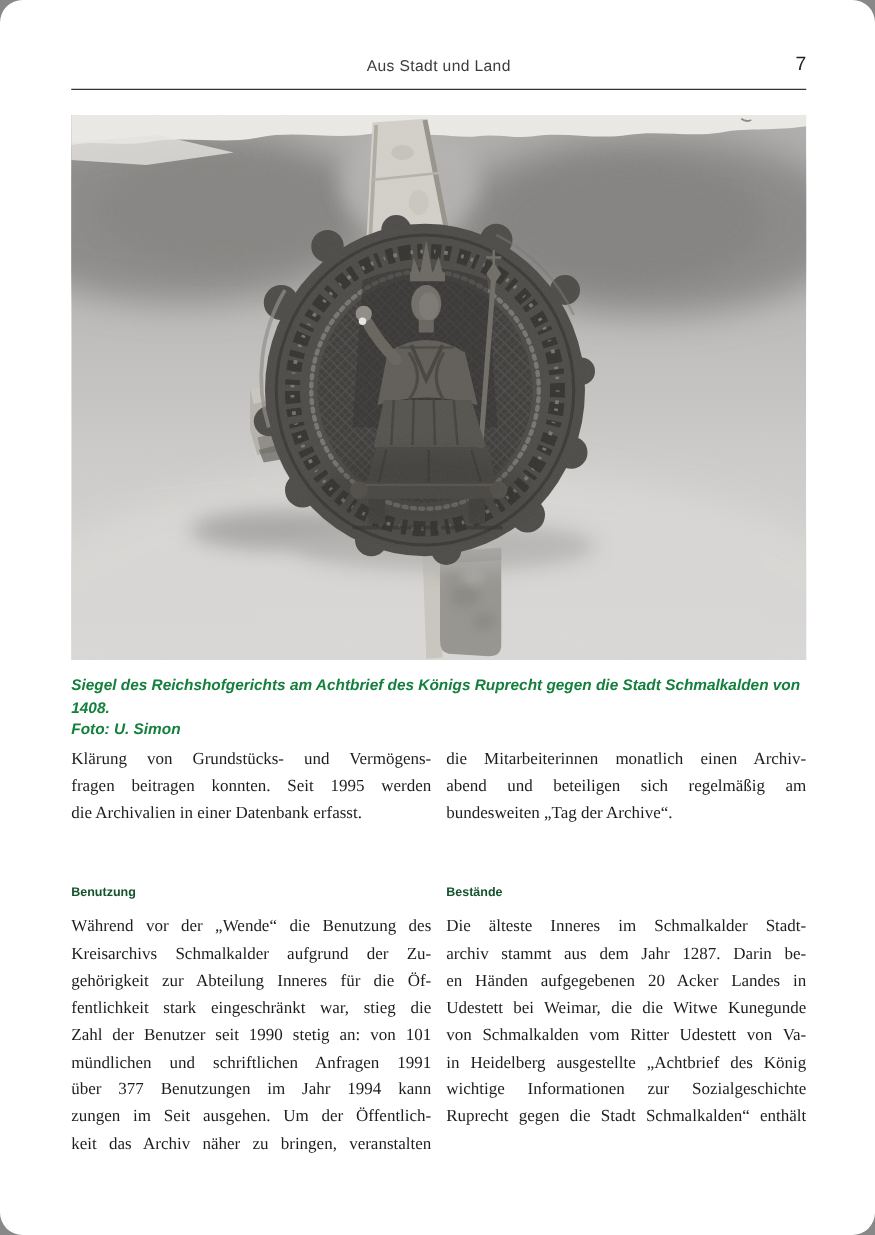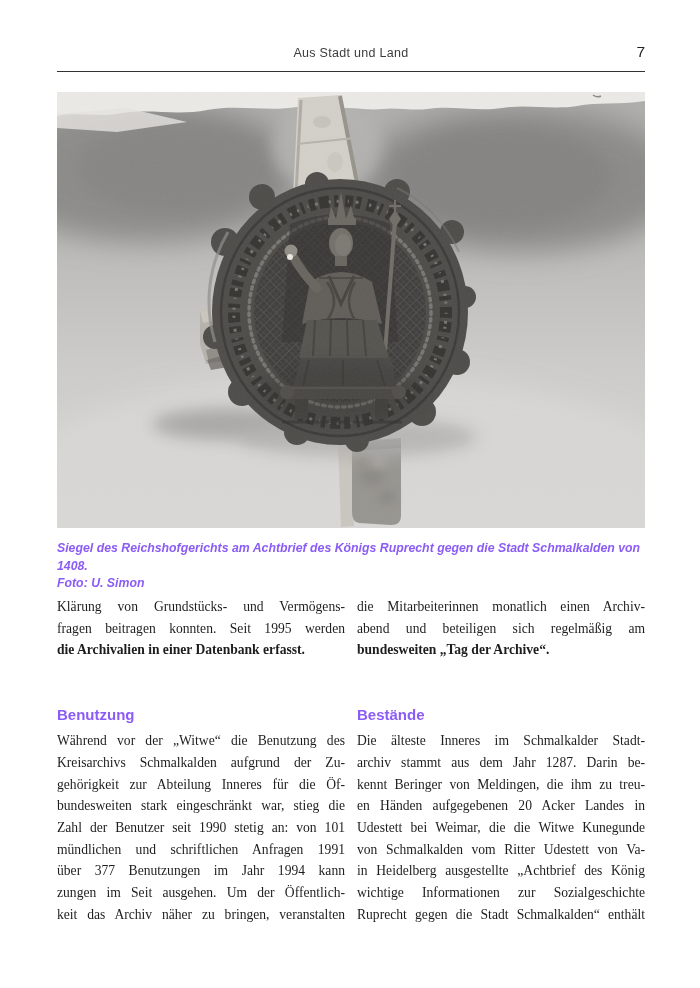--- a/index.html
+++ b/index.html
@@ -1,19 +1,19 @@
 <!DOCTYPE html>
 <html><head>
 <meta charset="utf-8">
 <style>
   html,body{margin:0;padding:0;background:#888;}
   .page{
     position:relative;width:700px;height:988px;background:#ffffff;
     margin:0 auto;overflow:hidden;
-    font-family:"Liberation Serif","DejaVu Serif",serif;color:#1d1d1d;
+    font-family:"Liberation Serif","DejaVu Serif",serif;color:#1d1d1d;border-radius:18px;
   }
   
   .header-row{position:absolute;left:57px;top:46px;width:588px;height:20px;}
   .header-title{
     position:absolute;left:0;right:0;text-align:center;
     font-family:"Liberation Sans","DejaVu Sans",sans-serif;
     font-size:12.5px;letter-spacing:.3px;color:#3c3c3c;
   }
   .page-number{
     position:absolute;right:0;top:-3px;
@@ -21,32 +21,32 @@
     font-size:15.5px;color:#222;
   }
   .header-rule{position:absolute;left:57px;top:71px;width:588px;height:0;
     border-top:1.5px solid #333;}
   
   .figure{position:absolute;left:57px;top:92px;width:588px;height:436px;}
   .figure svg{display:block;}
   .caption-block{
     position:absolute;left:57px;top:540px;width:588px;
     font-family:"Liberation Sans","DejaVu Sans",sans-serif;
-    font-style:italic;font-weight:700;font-size:12.3px;line-height:17.5px;color:#8b5cf6;
+    font-style:italic;font-weight:700;font-size:12.3px;line-height:17.5px;color:#15803d;
   }
   .caption-credit{}
   
   .columns{position:absolute;left:57px;top:596px;width:588px;display:flex;gap:12px;}
   .col{width:288px;}
   .para{font-size:13.6px;line-height:21.7px;}
   .line{white-space:nowrap;text-align:justify;text-align-last:justify;}
-  .line-end{text-align-last:left;font-weight:bold;}
+  .line-end{text-align-last:left;}
   .section-heading{
     font-family:"Liberation Sans","DejaVu Sans",sans-serif;
-    font-size:15px;font-weight:700;color:#8b5cf6;
+    font-size:10px;font-weight:700;color:#14532d;
     margin:44px 0 5px 0;line-height:20px;
   }
 </style>
 </head>
 <body>
 
 <div class="page">
 
   <div class="header-row">
     <div class="header-title">Aus Stadt und Land</div>
@@ -200,42 +200,41 @@
 
   <div class="columns">
     <div class="col">
       <div class="para">
           <div class="line">Klärung von Grundstücks- und Vermögens-</div>
           <div class="line">fragen beitragen konnten. Seit 1995 werden</div>
           <div class="line line-end">die Archivalien in einer Datenbank erfasst.</div>
         </div>
       <h2 class="section-heading">Benutzung</h2>
       <div class="para">
-          <div class="line">Während vor der „Witwe“ die Benutzung des</div>
-          <div class="line">Kreisarchivs Schmalkalden aufgrund der Zu-</div>
+          <div class="line">Während vor der „Wende“ die Benutzung des</div>
+          <div class="line">Kreisarchivs Schmalkalder aufgrund der Zu-</div>
           <div class="line">gehörigkeit zur Abteilung Inneres für die Öf-</div>
-          <div class="line">bundesweiten stark eingeschränkt war, stieg die</div>
+          <div class="line">fentlichkeit stark eingeschränkt war, stieg die</div>
           <div class="line">Zahl der Benutzer seit 1990 stetig an: von 101</div>
           <div class="line">mündlichen und schriftlichen Anfragen 1991</div>
           <div class="line">über 377 Benutzungen im Jahr 1994 kann</div>
           <div class="line">zungen im Seit ausgehen. Um der Öffentlich-</div>
           <div class="line">keit das Archiv näher zu bringen, veranstalten</div>
         </div>
     </div>
     <div class="col">
       <div class="para">
           <div class="line">die Mitarbeiterinnen monatlich einen Archiv-</div>
           <div class="line">abend und beteiligen sich regelmäßig am</div>
           <div class="line line-end">bundesweiten „Tag der Archive“.</div>
         </div>
       <h2 class="section-heading">Bestände</h2>
       <div class="para">
           <div class="line">Die älteste Inneres im Schmalkalder Stadt-</div>
           <div class="line">archiv stammt aus dem Jahr 1287. Darin be-</div>
-          <div class="line">kennt Beringer von Meldingen, die ihm zu treu-</div>
           <div class="line">en Händen aufgegebenen 20 Acker Landes in</div>
           <div class="line">Udestett bei Weimar, die die Witwe Kunegunde</div>
           <div class="line">von Schmalkalden vom Ritter Udestett von Va-</div>
           <div class="line">in Heidelberg ausgestellte „Achtbrief des König</div>
           <div class="line">wichtige Informationen zur Sozialgeschichte</div>
           <div class="line">Ruprecht gegen die Stadt Schmalkalden“ enthält</div>
         </div>
     </div>
   </div>
 

